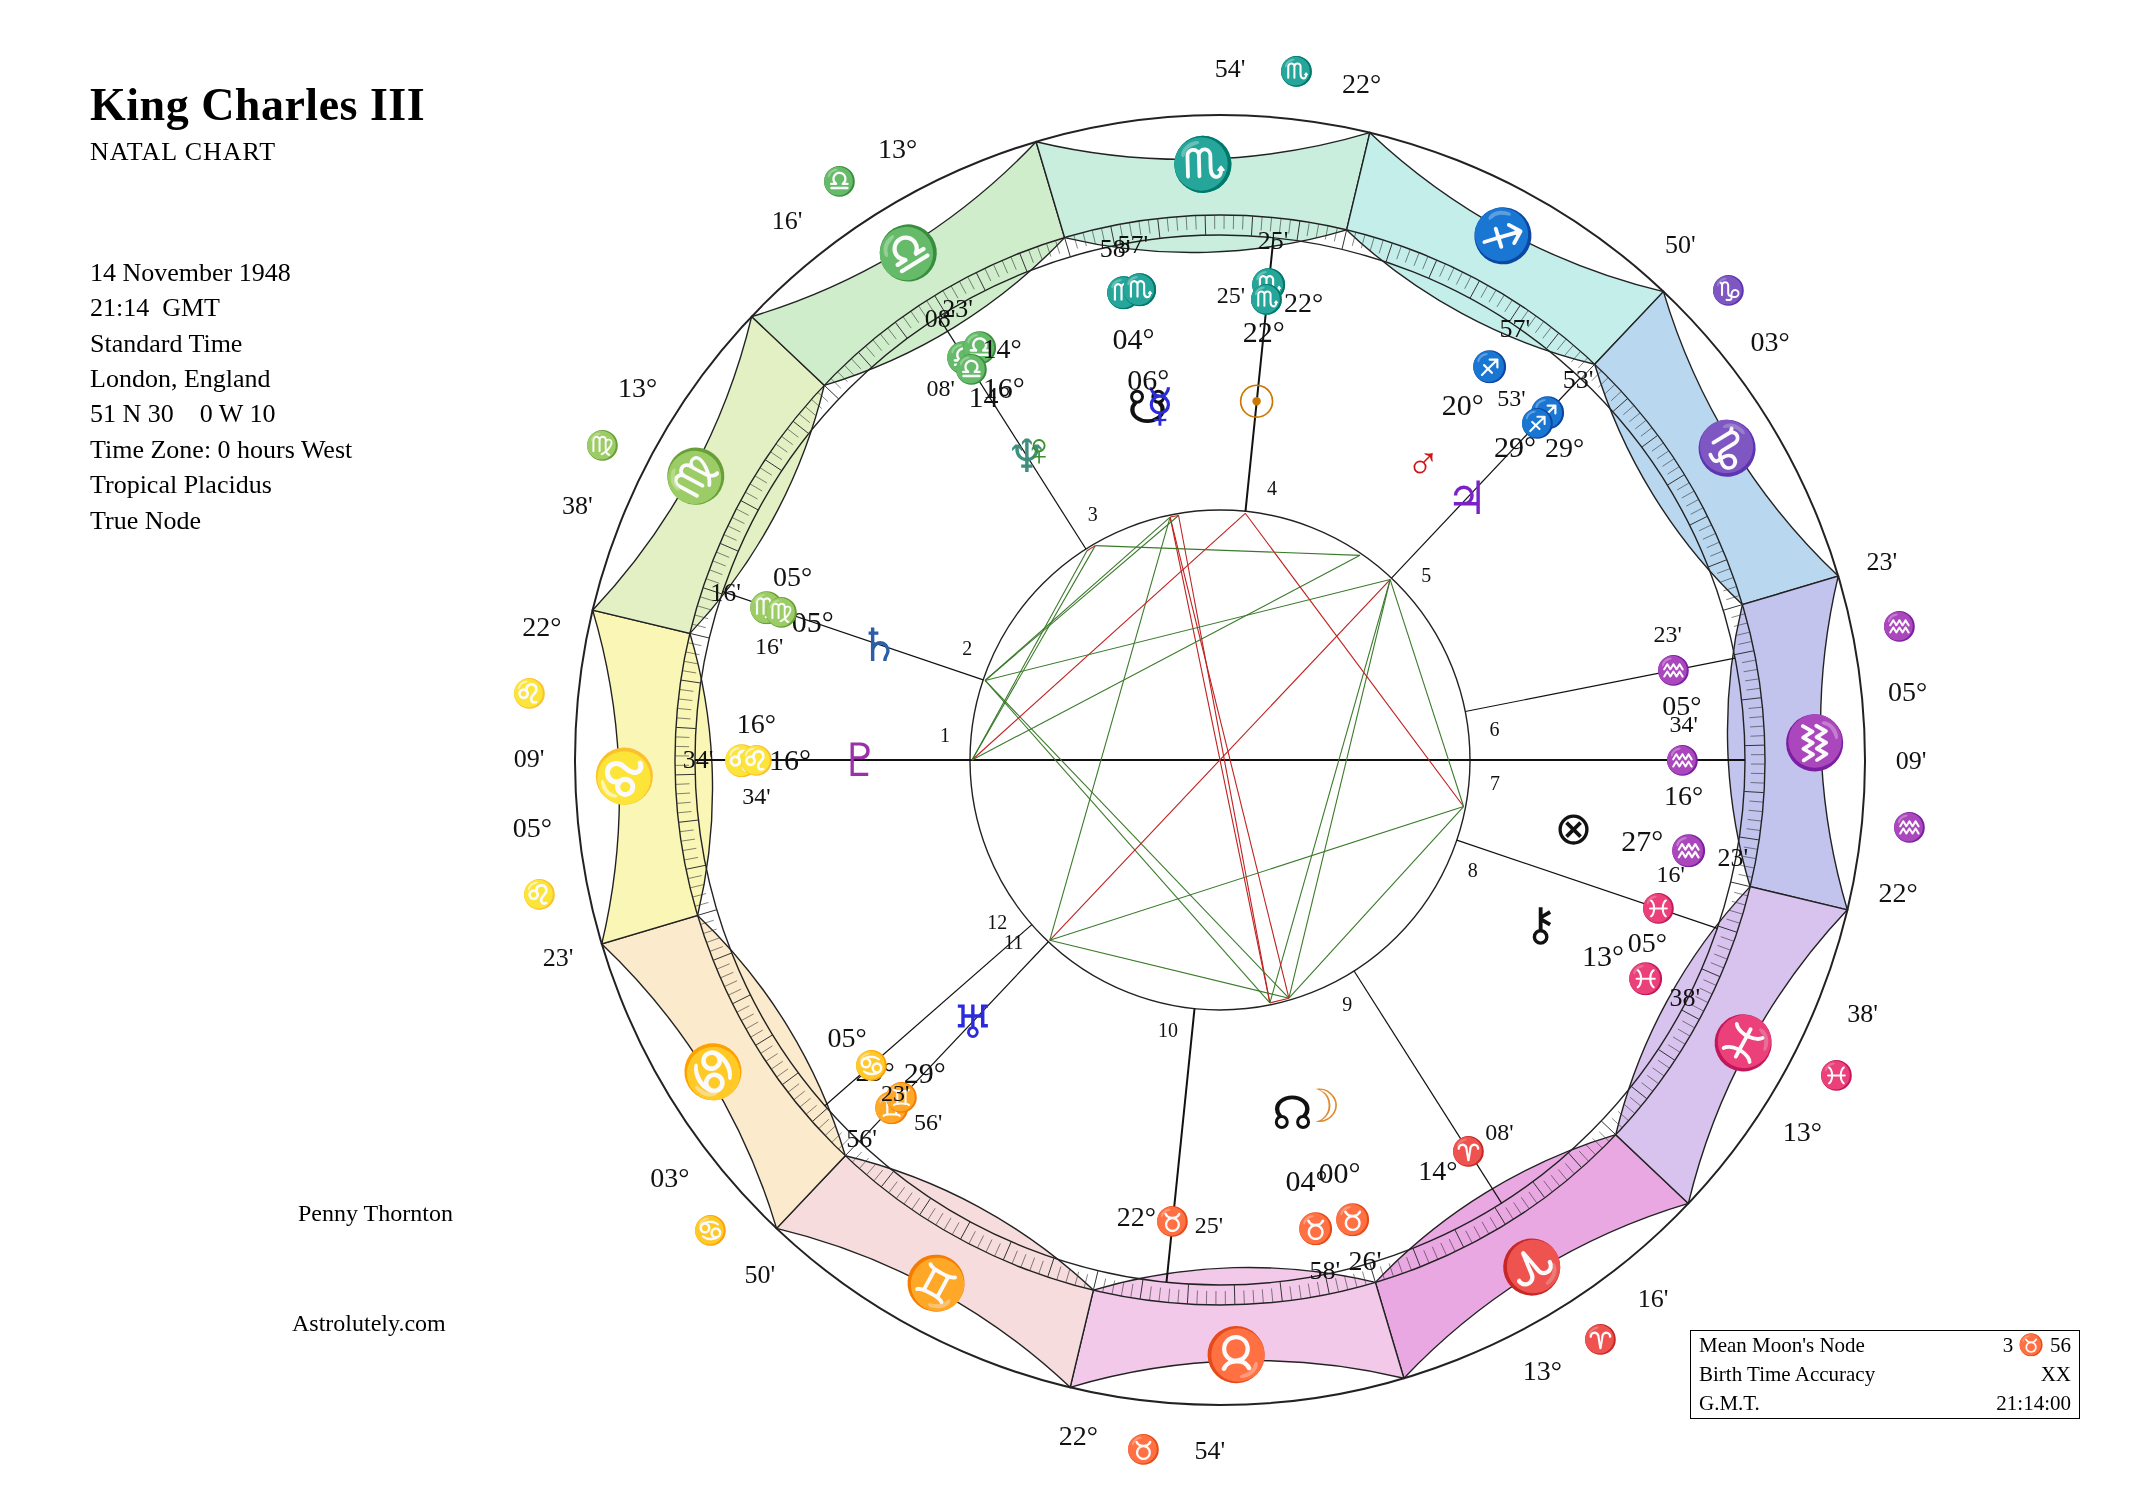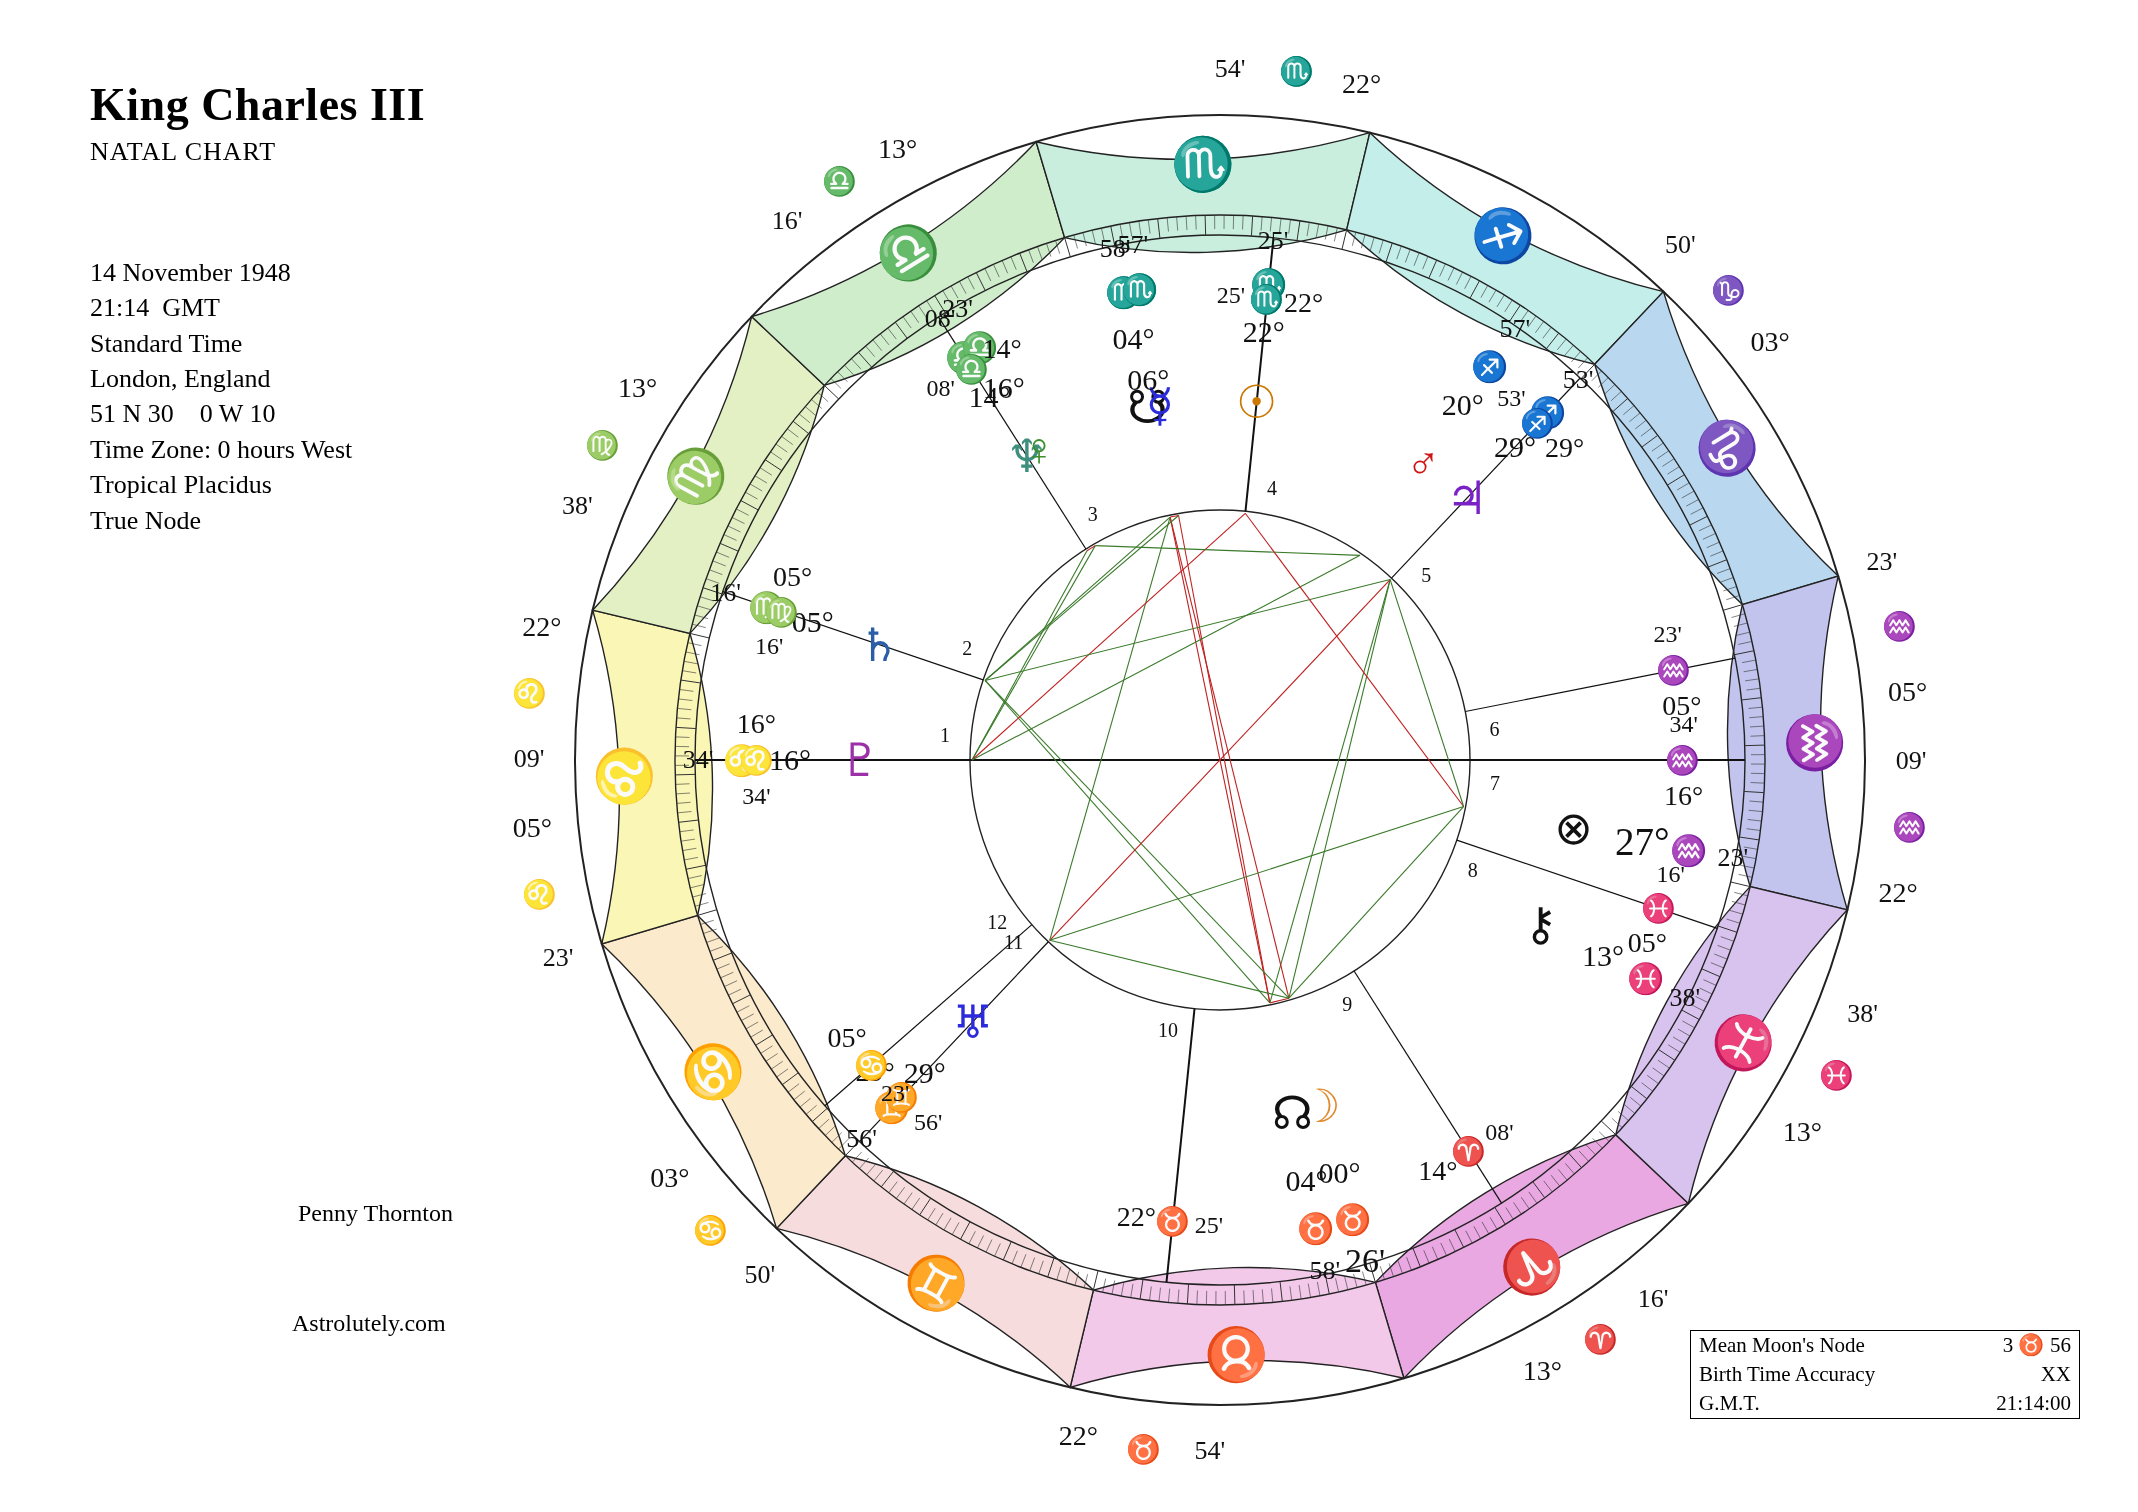--- a/index.html
+++ b/index.html
@@ -579,21 +579,21 @@
         <line x1="830.1354460568037" y1="479.5618388614747" x2="903.5937101346722" y2="706.5414265233172" stroke="#3a7a2a" stroke-width="1.1"></line>
       </svg>
     <div id="wheel-labels">
         <div class="lbl" style="left: 732.388px; top: 1012.65px; font-size: 46px; color: rgb(17, 17, 17);">☊</div>
         <div class="lbl" style="left: 746.464px; top: 1081.22px; font-size: 30px; color: rgb(17, 17, 17);">04°</div>
         <div class="lbl" style="left: 756.115px; top: 1128.24px; font-size: 30px; color: rgb(17, 17, 17);">♉</div>
         <div class="lbl" style="left: 764.963px; top: 1171.34px; font-size: 26px; color: rgb(17, 17, 17);">58'</div>
         <div class="lbl" style="left: 760.034px; top: 1005.82px; font-size: 46px; color: rgb(224, 138, 46);">☽</div>
         <div class="lbl" style="left: 779.486px; top: 1073.07px; font-size: 30px; color: rgb(17, 17, 17);">00°</div>
         <div class="lbl" style="left: 792.824px; top: 1119.18px; font-size: 30px; color: rgb(224, 138, 46);">♉</div>
-        <div class="lbl" style="left: 805.05px; top: 1161.44px; font-size: 34px; color: rgb(17, 17, 17);">26'</div>
+        <div class="lbl" style="left: 805.05px; top: 1161.44px; font-size: 28px; color: rgb(17, 17, 17);">26'</div>
         <div class="lbl" style="left: 412.801px; top: 921.711px; font-size: 46px; color: rgb(43, 43, 220);">♅</div>
         <div class="lbl" style="left: 364.734px; top: 972.599px; font-size: 30px; color: rgb(17, 17, 17);">29°</div>
         <div class="lbl" style="left: 331.774px; top: 1007.49px; font-size: 30px; color: rgb(43, 43, 220);">♊</div>
         <div class="lbl" style="left: 301.561px; top: 1039.48px; font-size: 26px; color: rgb(17, 17, 17);">56'</div>
         <div class="lbl" style="left: 300px; top: 660px; font-size: 46px; color: rgb(155, 48, 168);">♇</div>
         <div class="lbl" style="left: 230px; top: 660px; font-size: 30px; color: rgb(17, 17, 17);">16°</div>
         <div class="lbl" style="left: 182px; top: 660px; font-size: 30px; color: rgb(155, 48, 168);">♌</div>
         <div class="lbl" style="left: 138px; top: 660px; font-size: 26px; color: rgb(17, 17, 17);">34'</div>
         <div class="lbl" style="left: 319.004px; top: 544.579px; font-size: 46px; color: rgb(42, 95, 168);">♄</div>
         <div class="lbl" style="left: 252.7px; top: 522.136px; font-size: 30px; color: rgb(17, 17, 17);">05°</div>
@@ -621,21 +621,21 @@
         <div class="lbl" style="left: 713.205px; top: 140.719px; font-size: 26px; color: rgb(17, 17, 17);">25'</div>
         <div class="lbl" style="left: 863.302px; top: 362.9px; font-size: 46px; color: rgb(208, 20, 20);">♂</div>
         <div class="lbl" style="left: 902.833px; top: 305.131px; font-size: 30px; color: rgb(17, 17, 17);">20°</div>
         <div class="lbl" style="left: 929.939px; top: 265.517px; font-size: 30px; color: rgb(208, 20, 20);">♐</div>
         <div class="lbl" style="left: 954.787px; top: 229.205px; font-size: 26px; color: rgb(17, 17, 17);">57'</div>
         <div class="lbl" style="left: 906.971px; top: 398.074px; font-size: 46px; color: rgb(123, 34, 199);">♃</div>
         <div class="lbl" style="left: 954.993px; top: 347.144px; font-size: 30px; color: rgb(17, 17, 17);">29°</div>
         <div class="lbl" style="left: 987.922px; top: 312.22px; font-size: 30px; color: rgb(123, 34, 199);">♐</div>
         <div class="lbl" style="left: 1018.11px; top: 280.207px; font-size: 26px; color: rgb(17, 17, 17);">53'</div>
         <div class="lbl" style="left: 1013.6px; top: 727.56px; font-size: 46px; color: rgb(17, 17, 17);">⊗</div>
-        <div class="lbl" style="left: 1082.36px; top: 740.697px; font-size: 39px; color: rgb(17, 17, 17);">27°</div>
+        <div class="lbl" style="left: 1082.36px; top: 740.697px; font-size: 30px; color: rgb(17, 17, 17);">27°</div>
         <div class="lbl" style="left: 1129.51px; top: 749.705px; font-size: 30px; color: rgb(17, 17, 17);">♒</div>
         <div class="lbl" style="left: 1172.73px; top: 757.962px; font-size: 26px; color: rgb(17, 17, 17);">23'</div>
         <div class="lbl" style="left: 980.572px; top: 823.81px; font-size: 46px; color: rgb(17, 17, 17);">⚷</div>
         <div class="lbl" style="left: 1042.91px; top: 855.662px; font-size: 30px; color: rgb(17, 17, 17);">13°</div>
         <div class="lbl" style="left: 1085.65px; top: 877.503px; font-size: 30px; color: rgb(17, 17, 17);">♓</div>
         <div class="lbl" style="left: 1124.83px; top: 897.524px; font-size: 26px; color: rgb(17, 17, 17);">38'</div>
         <div class="lbl" style="left: 196.433px; top: 623.517px; font-size: 28px; color: rgb(17, 17, 17);">16°</div>
         <div class="lbl" style="left: 197px; top: 660px; font-size: 28px; color: rgb(138, 43, 90);">♌</div>
         <div class="lbl" style="left: 196.433px; top: 696.483px; font-size: 24px; color: rgb(17, 17, 17);">34'</div>
         <div class="lbl" style="left: 232.602px; top: 476.817px; font-size: 28px; color: rgb(17, 17, 17);">05°</div>

